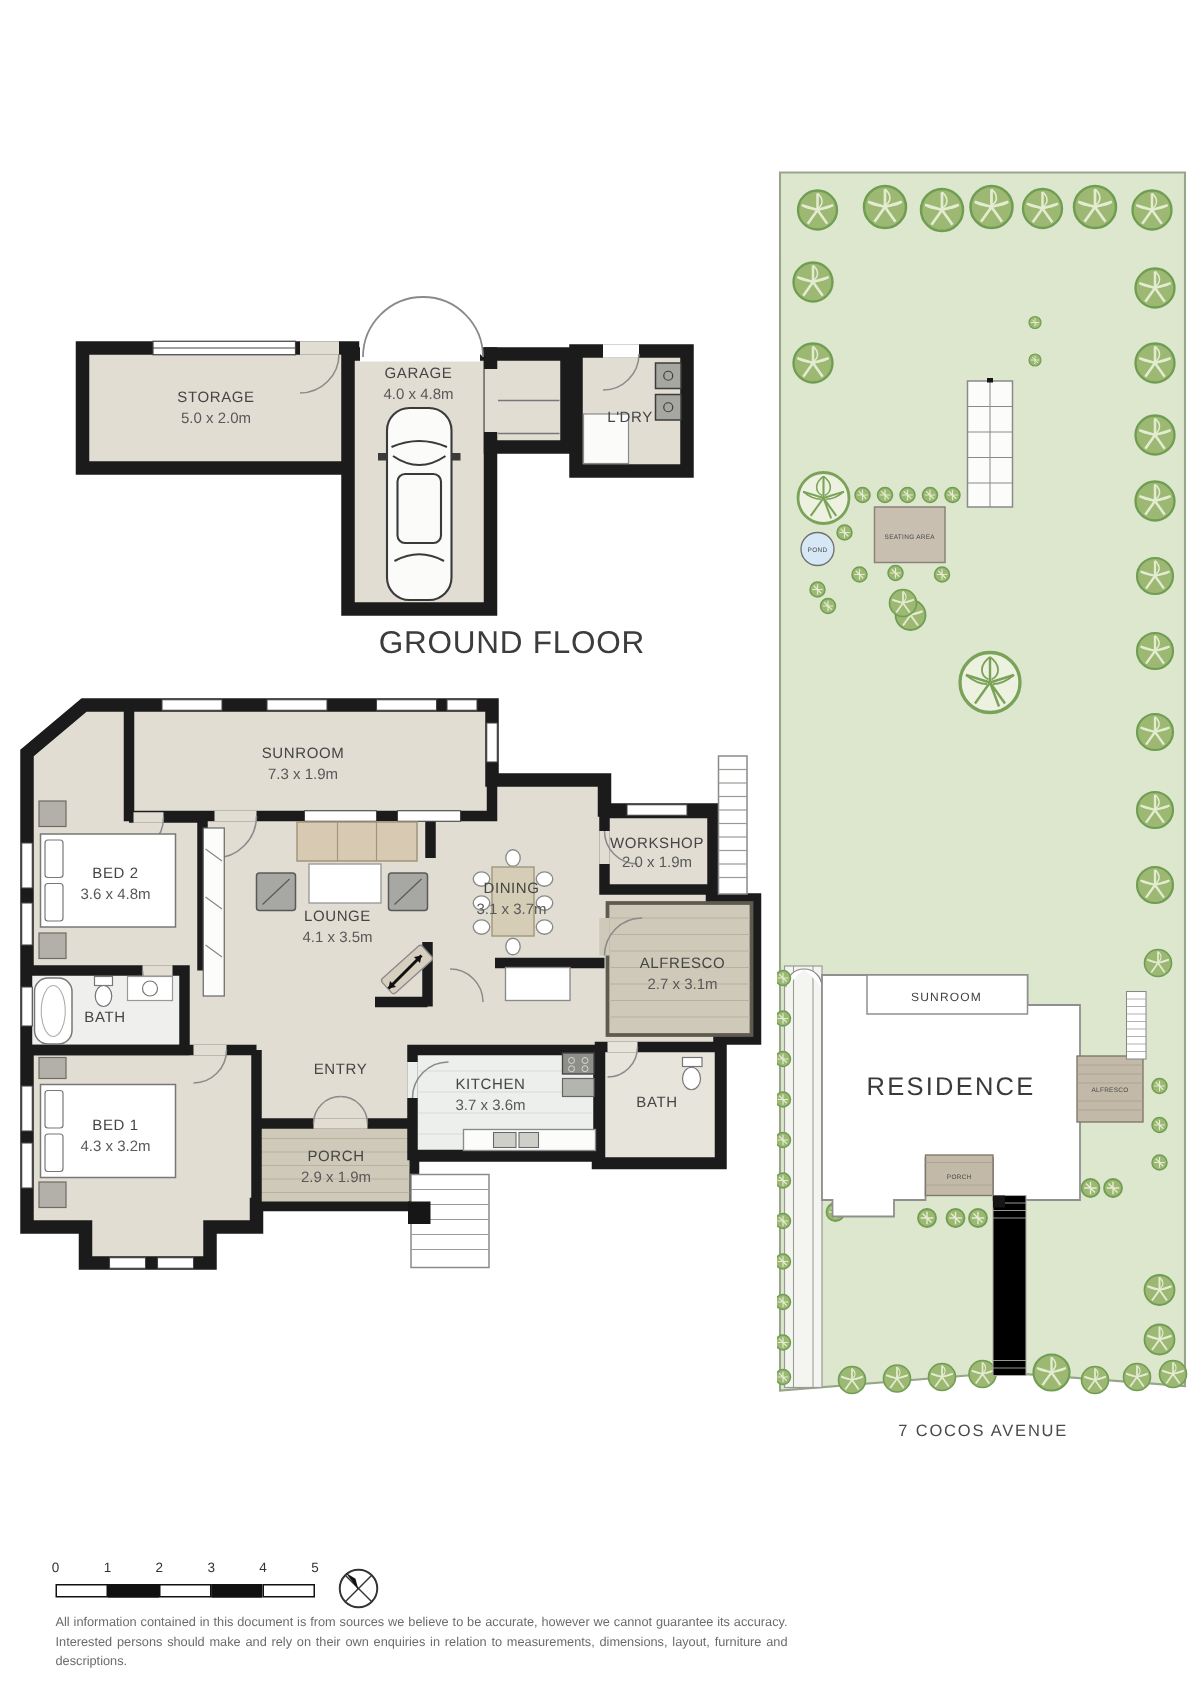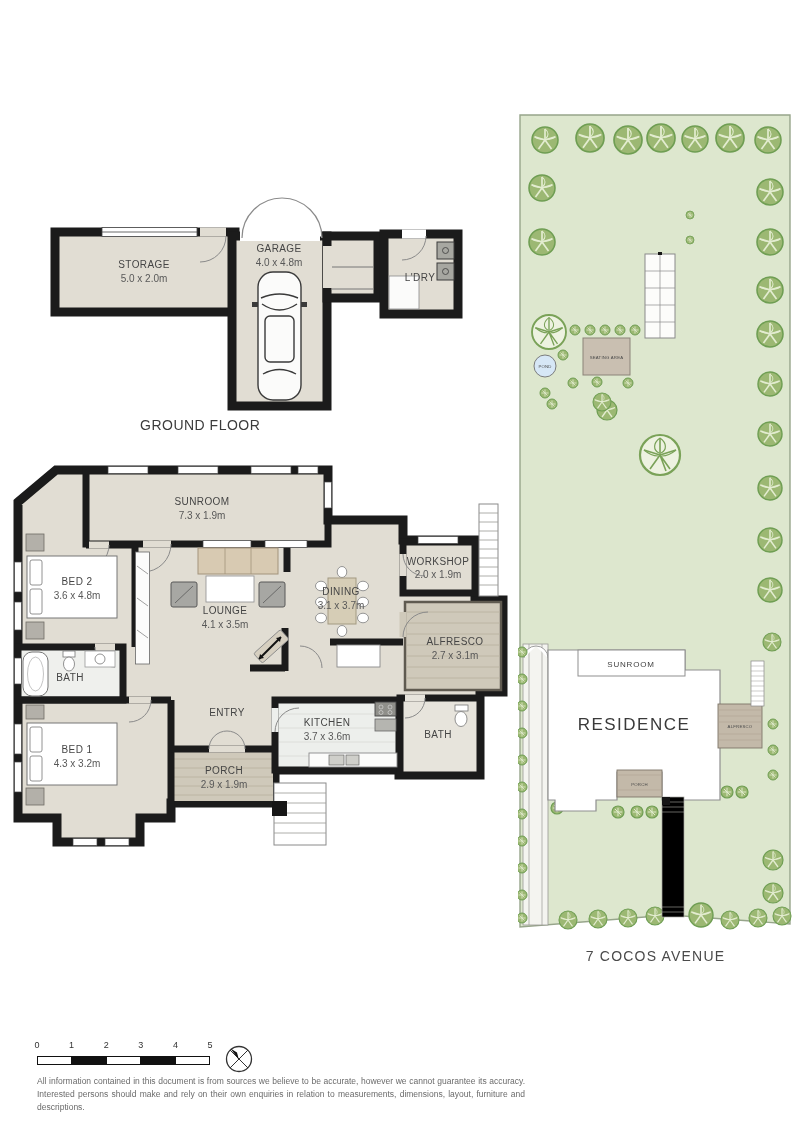--- a/index.html
+++ b/index.html
@@ -1,26 +1,26 @@
 <!DOCTYPE html>
 <html><head>
 <meta charset="utf-8">
 <style>
   html,body{margin:0;padding:0;background:#ffffff;}
   #canvas{position:relative;width:800px;height:1133px;background:#ffffff;overflow:hidden;
           font-family:"Liberation Sans",sans-serif;}
   .abs{position:absolute;}
-  .plan-title{font-size:14px;color:#3c3c3c;letter-spacing:0.5px;text-align:left;font-weight:400;}
+  .plan-title{font-size:21px;color:#3c3c3c;letter-spacing:0.5px;text-align:right;font-weight:400;}
   svg text{font-family:"Liberation Sans",sans-serif;fill:#454545;}
   text.room{font-size:10px;letter-spacing:0.4px;}
   text.dims{font-size:10px;fill:#585858;}
   text.map-big{font-size:17px;letter-spacing:1.5px;fill:#3a3a3a;}
   text.map-mid{font-size:8px;letter-spacing:0.8px;fill:#3f3f3f;}
   text.map-sm{font-size:4.3px;letter-spacing:0.2px;fill:#4a4a4a;}
-  .address{font-size:14px;color:#4a4a4a;letter-spacing:1.2px;text-align:center;}
+  .address{font-size:11px;color:#4a4a4a;letter-spacing:1.2px;text-align:center;}
   .scale-num{position:absolute;transform:translateX(-50%);font-size:9px;color:#333;}
   .scale-seg{position:absolute;top:16px;height:7px;border:1px solid #111;}
   .disclaimer{font-size:8.5px;color:#6b6b6b;line-height:1.5;text-align:justify;}
 </style>
 </head>
 <body>
 
 <div id="canvas">
 
   <svg class="abs" style="left:40px;top:192px;" width="440" height="250" viewBox="0 0 440 250">

